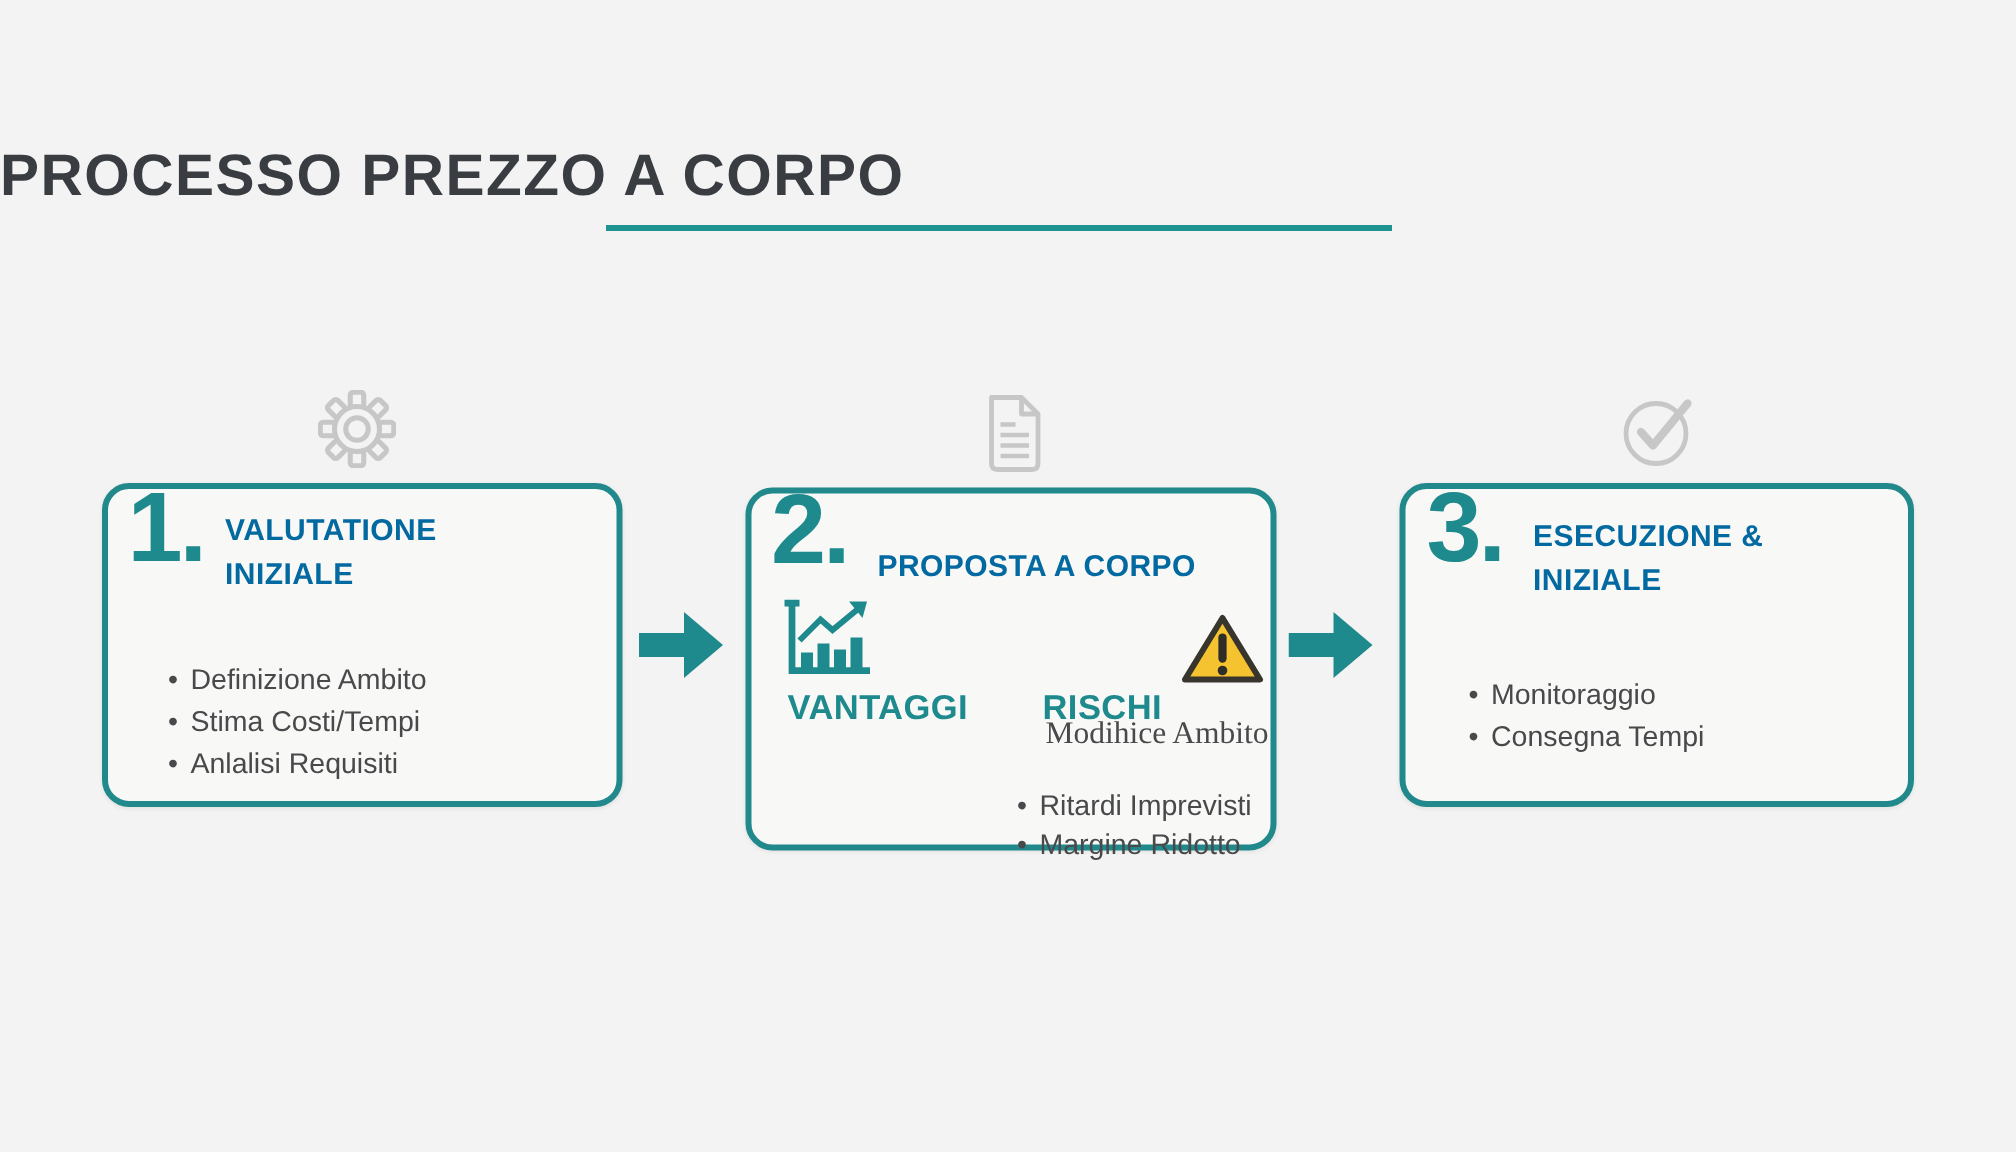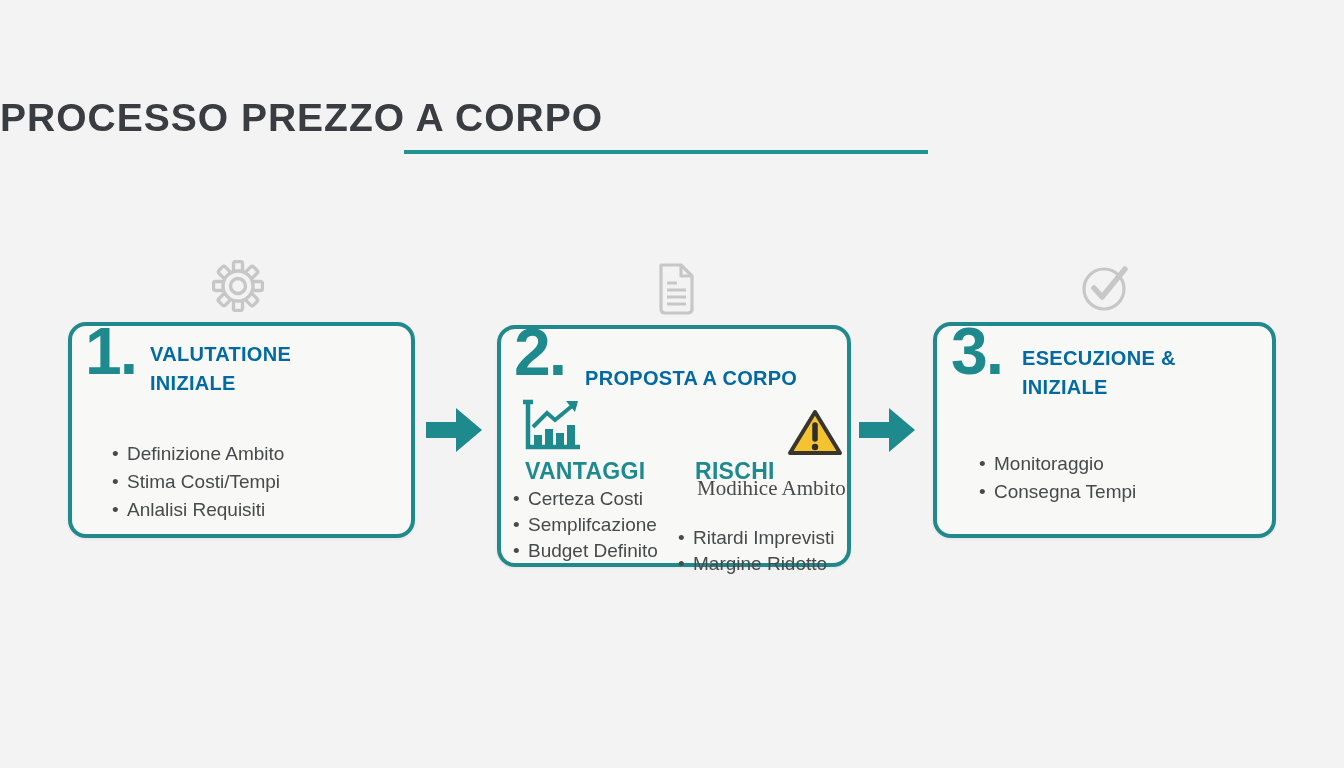--- a/index.html
+++ b/index.html
@@ -183,25 +183,20 @@
   <div class="warning-icon">
     <svg width="58" height="52" viewBox="0 0 58 52">
       <path d="M29 5 L54 46 H4 Z" fill="#f5c230" stroke="#38352c" stroke-width="4" stroke-linejoin="round"></path>
       <line x1="29" y1="18" x2="29" y2="32" stroke="#2e2d27" stroke-width="5.5" stroke-linecap="round"></line>
       <circle cx="29" cy="40" r="3.2" fill="#2e2d27"></circle>
     </svg>
   </div>
 
   <div class="col col-adv">
     <div class="col-heading">VANTAGGI</div>
-    <ul class="bullets">
-      <li>Certeza Costi</li>
-      <li>Semplifcazione</li>
-      <li>Budget Definito</li>
-    </ul>
   </div>
 
   <div class="col col-risk">
     <div class="col-heading">RISCHI</div>
     <div class="overlap-item">Modihice Ambito</div>
     <ul class="bullets">
       <li>Ritardi Imprevisti</li>
       <li>Margine Ridotto</li>
     </ul>
   </div>

